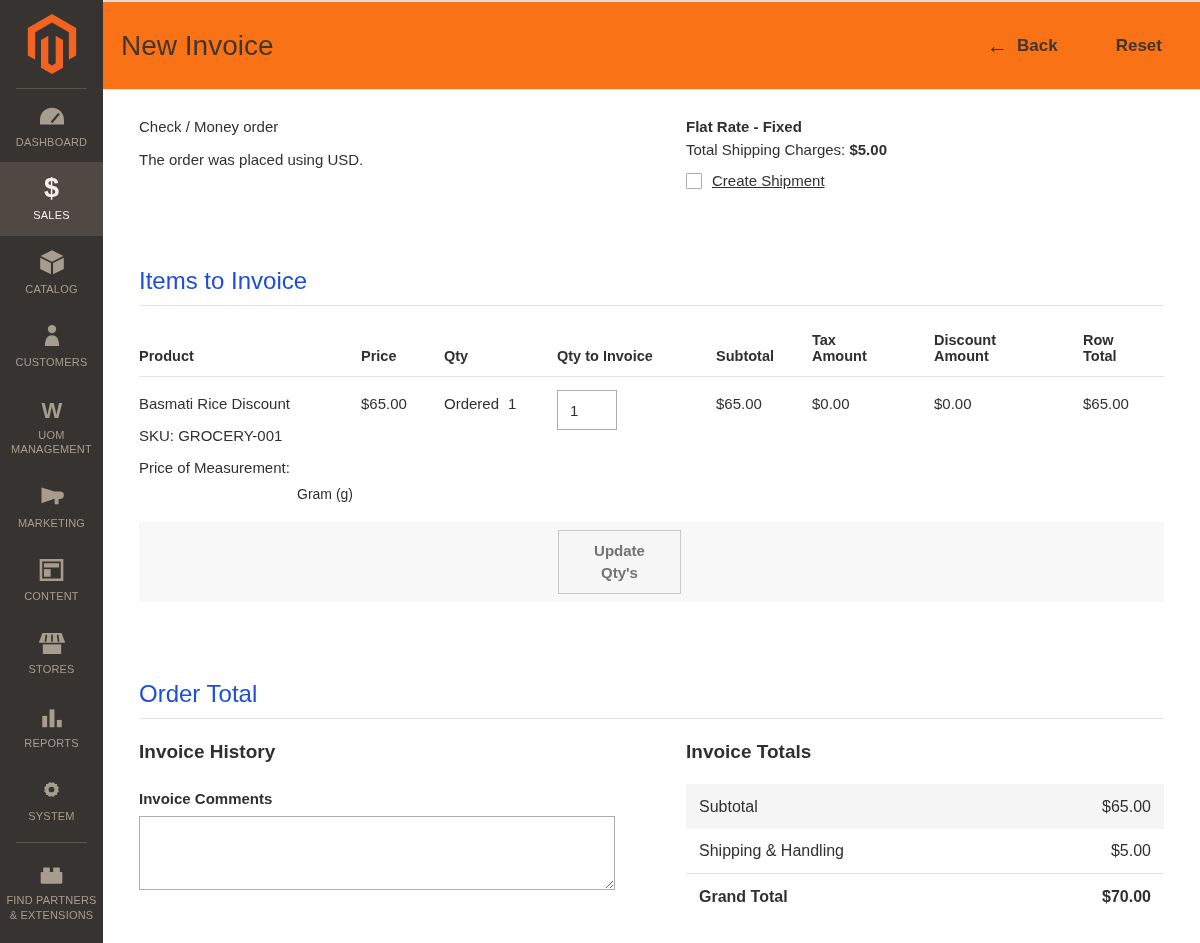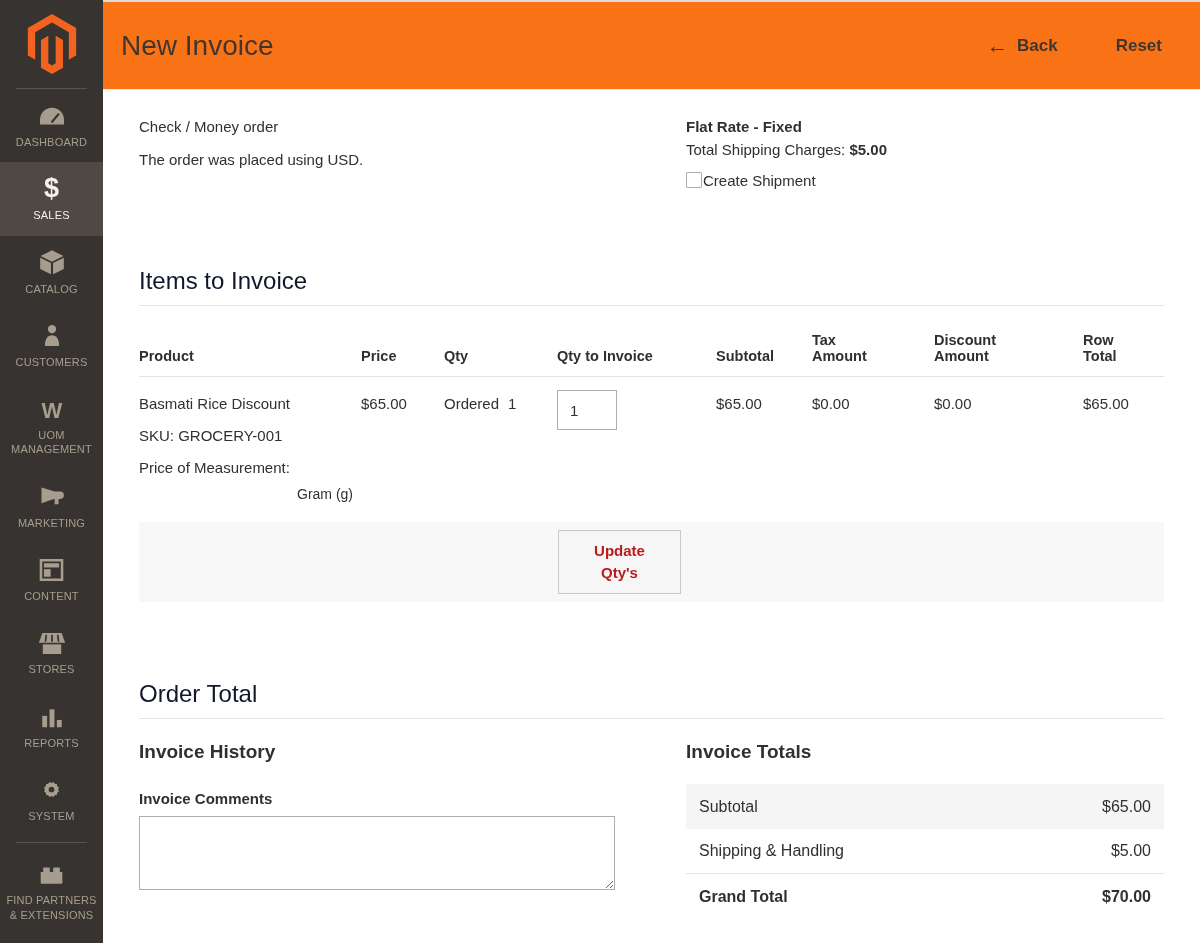--- a/index.html
+++ b/index.html
@@ -37,27 +37,27 @@
   .content { padding:0 36px; }
 
   
   .pay-ship { display:flex; margin-top:28px; }
   .pay-col { width:547px; }
   .pay-method { font-size:15px; }
   .pay-note { font-size:15px; margin-top:16px; }
   .ship-method { font-size:15px; font-weight:700; }
   .ship-charges { font-size:15px; margin-top:6px; }
   .ship-charges b { font-weight:700; }
-  .create-shipment { display:flex; align-items:flex-start; gap:1px; margin-top:14px; }
+  .create-shipment { display:flex; align-items:flex-end; gap:10px; margin-top:14px;text-decoration:underline; }
   .checkbox { appearance:none; -webkit-appearance:none; width:16px; height:16px;
     border:1px solid #adadad; background:#fff; border-radius:1px; cursor:pointer; }
   .cs-label { font-size:15px; }
 
   
-  .section-title { font-size:24px; font-weight:400; color:#0f172a;
+  .section-title { font-size:24px; font-weight:400; color:#1d4ed8;
     padding-bottom:10px; border-bottom:1px solid #e3e3e3; }
   .items-title { margin-top:78px; }
   .order-total-title { margin-top:78px; }
 
   
   .items-grid { display:grid; grid-template-columns:222px 83px 113px 159px 96px 122px 149px 1fr; }
   .th { display:flex; align-items:flex-end; padding:26px 8px 12px 0;
     border-bottom:1px solid #e3e3e3; font-size:14.5px; font-weight:700; color:#303030; }
   .th .w-tax { max-width:62px; }
   .th .w-disc { max-width:76px; }
@@ -66,21 +66,21 @@
   .prod-name { font-size:15px; }
   .prod-sku { margin-top:15px; font-size:15px; }
   .prod-uom-label { margin-top:15px; font-size:15px; }
   .prod-uom-value { margin-top:10px; font-size:14px;text-align:right; }
   .qty-cell { display:flex; gap:9px; }
   .qty-input { width:60px; height:40px; border:1px solid #adadad; font-size:15px;
     padding:0 0 0 12px; color:#303030; font-family:inherit; margin-top:-5px; }
 
   .update-band { background:#f8f8f8; height:80px; display:flex; align-items:center; }
   .update-btn { margin-left:419px; width:123px; padding:9px 24px; background:#f6f6f6;
-    border:1px solid #c9c9c9; color:#b91c1c; font-size:15px; font-weight:600;
+    border:1px solid #c9c9c9; color:#737373; font-size:15px; font-weight:600;
     line-height:1.45; text-align:center; font-family:inherit; }
 
   
   .bottom-grid { display:flex; margin-top:22px; }
   .hist-col { width:547px; }
   .totals-col { flex:1; }
   .sub-title { font-size:19px; font-weight:700; color:#303030; }
   .comments-label { font-size:15px; font-weight:700; margin-top:27px; }
   .comments-box { margin-top:9px; width:476px; height:74px; border:1px solid #adadad;
     resize:both; font-family:inherit; font-size:14px; padding:6px; }

